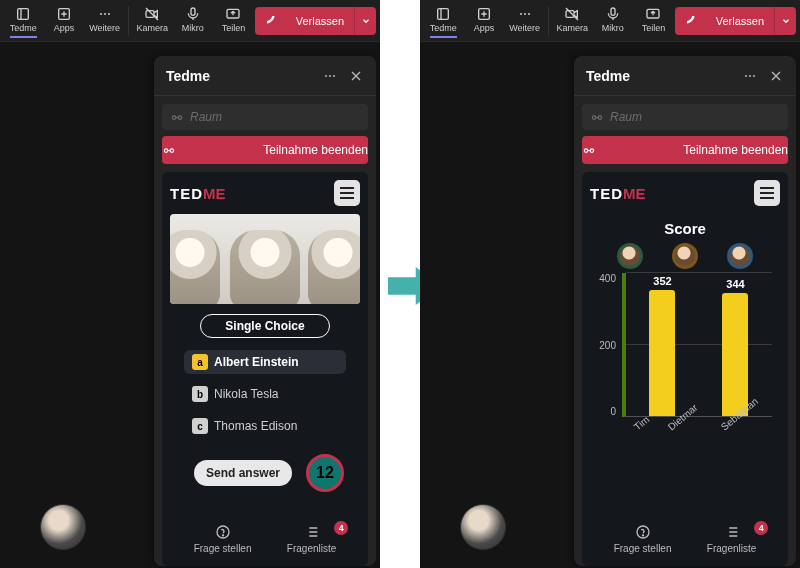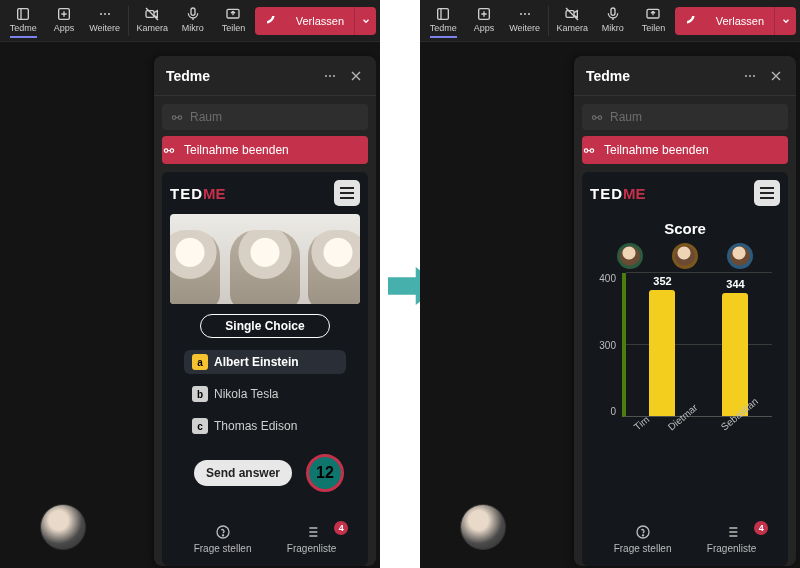--- a/index.html
+++ b/index.html
@@ -124,31 +124,32 @@
   .panel-header-actions .icon { color:#b7b7b7; cursor:pointer; width:16px; height:16px; display:flex; align-items:center; justify-content:center; }
   .raum-bar {
     margin:8px 8px 6px 8px;
     height:26px;
     background:#2e2e2e;
     border-radius:4px;
     display:flex; align-items:center;
     padding:0 8px; gap:6px;
     color:#6d6d6d;
     font-size:12px;
+    font-style:italic;
   }
   .raum-bar svg { width:14px; height:14px; }
   .end-part-btn {
     margin:0 8px 8px 8px;
     height:28px;
     background:#c4314b;
     color:#fff;
     border:none;
     border-radius:4px;
     font-size:12px;
-    display:flex; align-items:center; justify-content:flex-start; gap:8px;
+    display:flex; align-items:center; justify-content:space-between; gap:8px;
     cursor:pointer;
   }
   .tedme-card {
     margin:0 8px;
     background:#14171c;
     border-radius:6px;
     flex:1;
     display:flex; flex-direction:column;
     padding:8px;
     overflow:hidden;
@@ -577,21 +578,21 @@
         <div class="score-title">Score</div>
         <div class="avatars-row">
           <div class="pl-avatar p1"></div>
           <div class="pl-avatar p2"></div>
           <div class="pl-avatar p3"></div>
         </div>
 
         <div class="chart-wrap">
           <div class="y-axis" id="y-axis">
               <span>400</span>
-              <span>300</span>
+              <span>200</span>
               <span>0</span>
             </div>
           <div class="plot-area" id="plot-area">
               <div class="tick-line" style="bottom: 50%;"></div>
               <div class="tick-line" style="bottom: 100%;"></div>
               <div class="bar-group">
                 <div class="bar-val">352</div>
                 <div class="bar" style="height: 88%; background: rgb(243, 206, 31);"></div>
               </div>
               <div class="bar-group">

